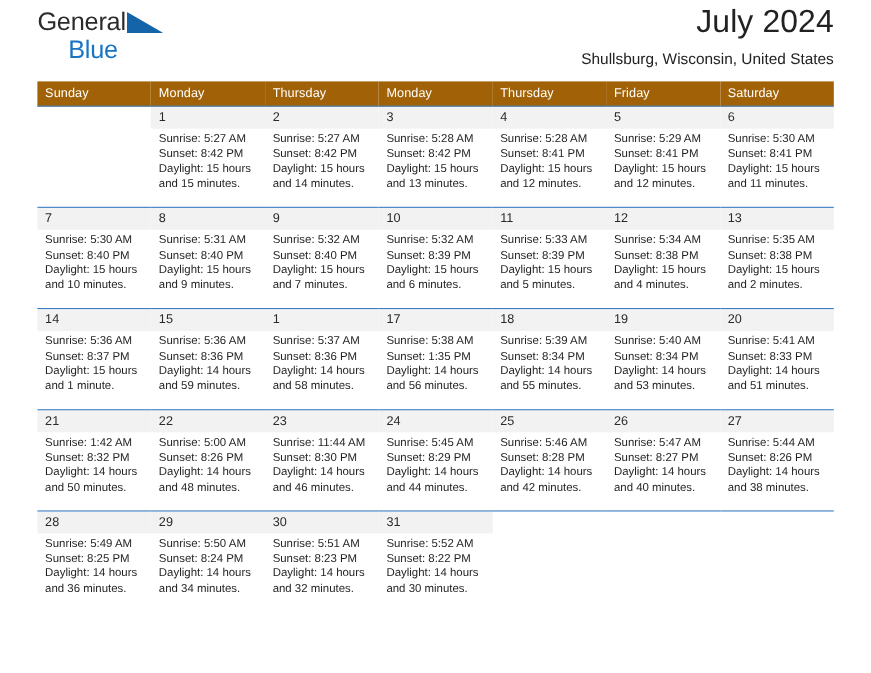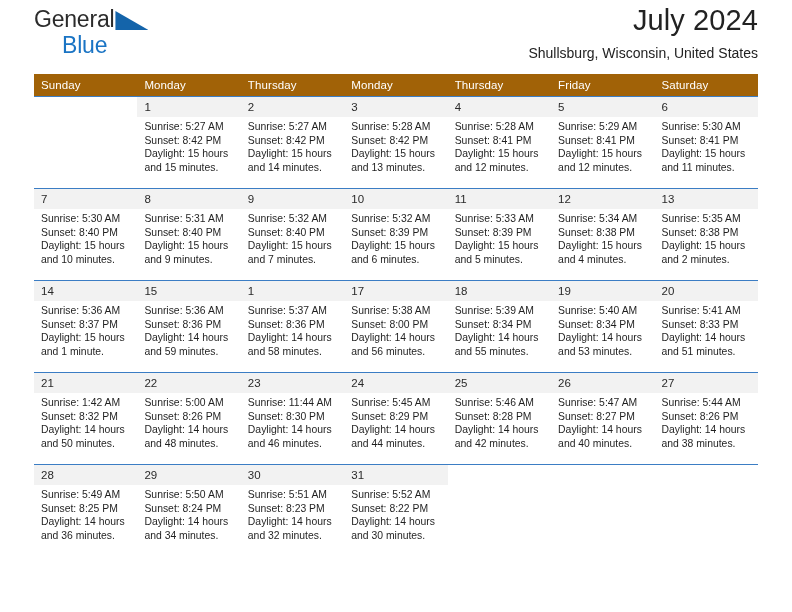--- a/index.html
+++ b/index.html
@@ -384,21 +384,21 @@
                 <div>Daylight: 14 hours</div>
                 <div>and 58 minutes.</div>
               </div>
             </div>
           </td>
         <td>
             <div class="cell">
               <div class="daynum">17</div>
               <div class="details">
                 <div>Sunrise: 5:38 AM</div>
-                <div>Sunset: 8:00 PM</div>
+                <div>Sunset: 1:35 PM</div>
                 <div>Daylight: 14 hours</div>
                 <div>and 56 minutes.</div>
               </div>
             </div>
           </td>
         <td>
             <div class="cell">
               <div class="daynum">18</div>
               <div class="details">
                 <div>Sunrise: 5:39 AM</div>

